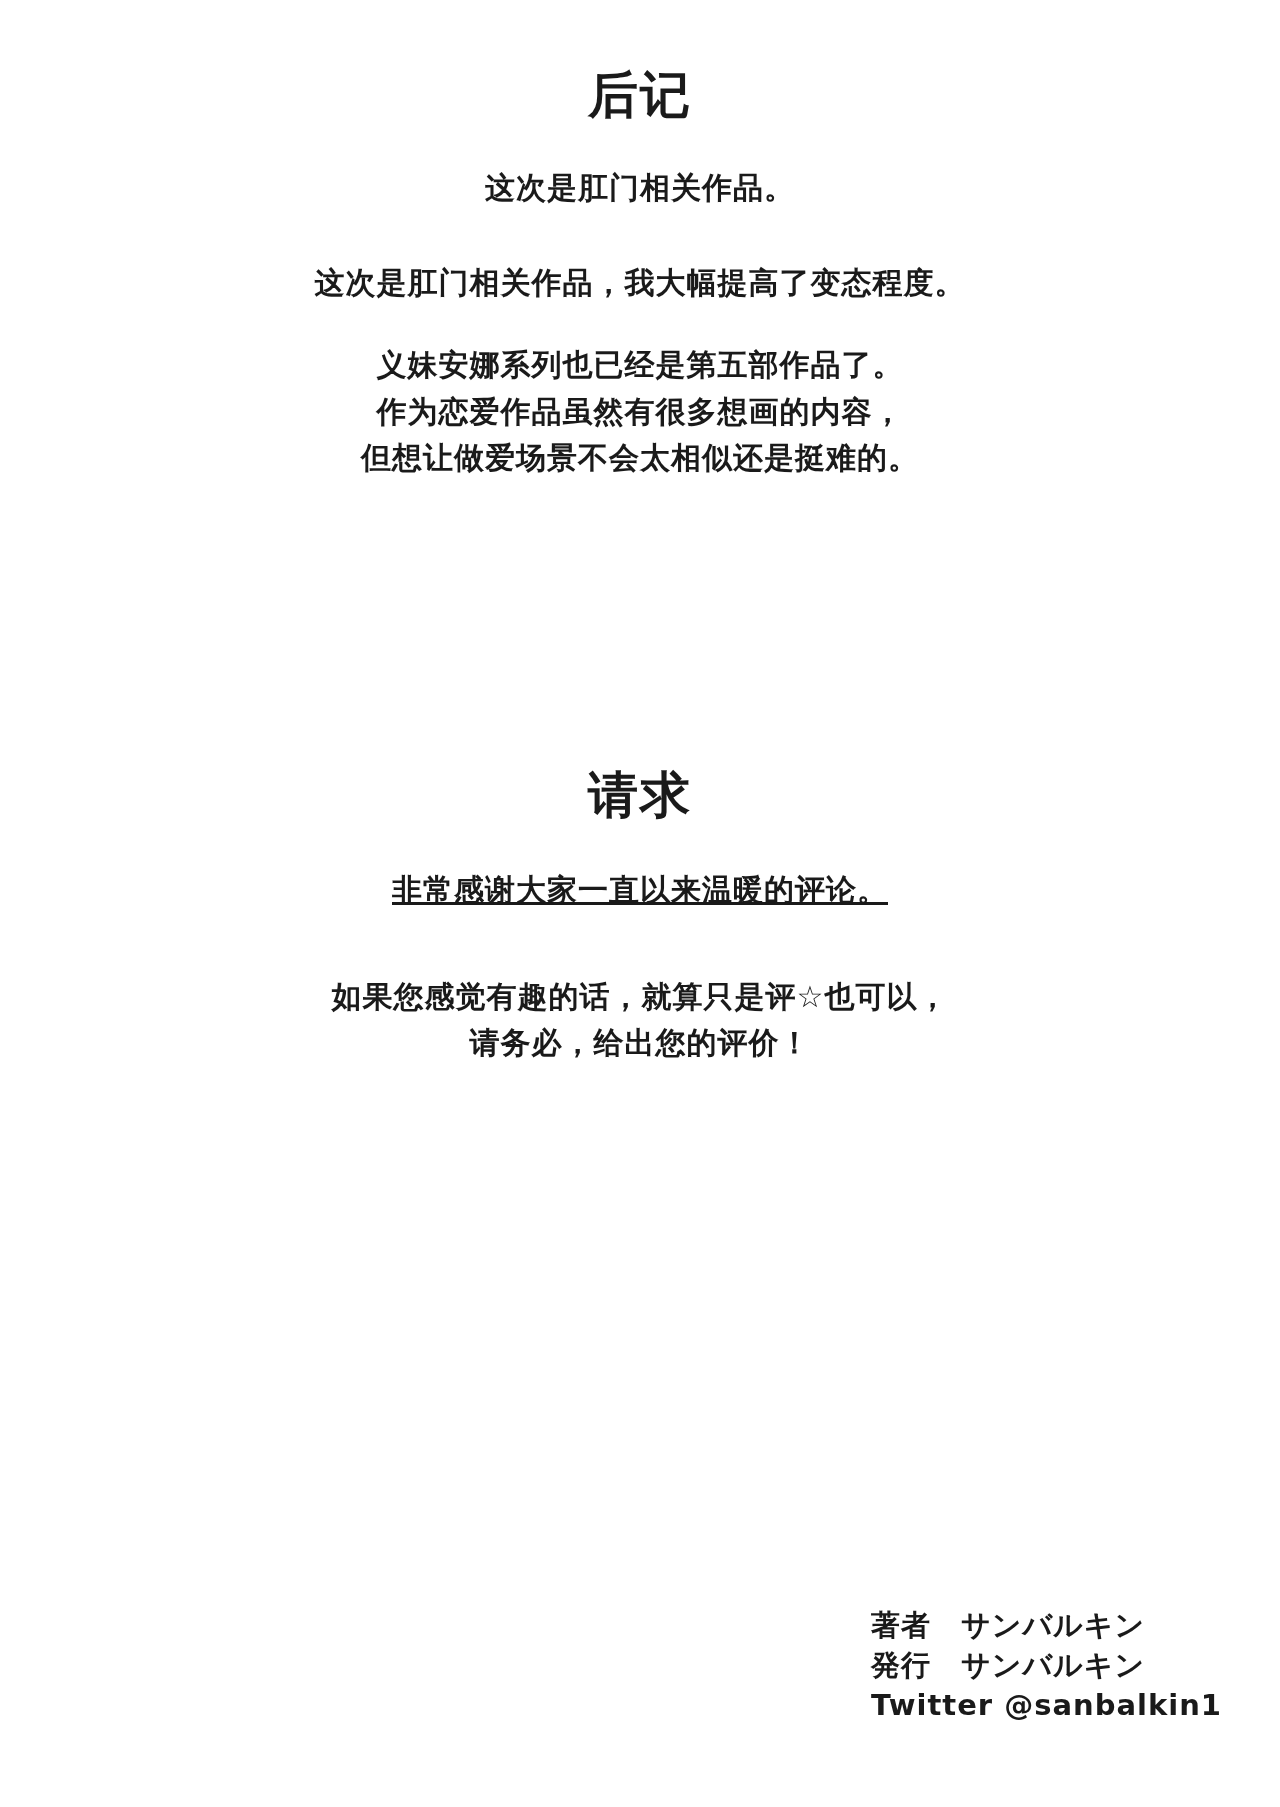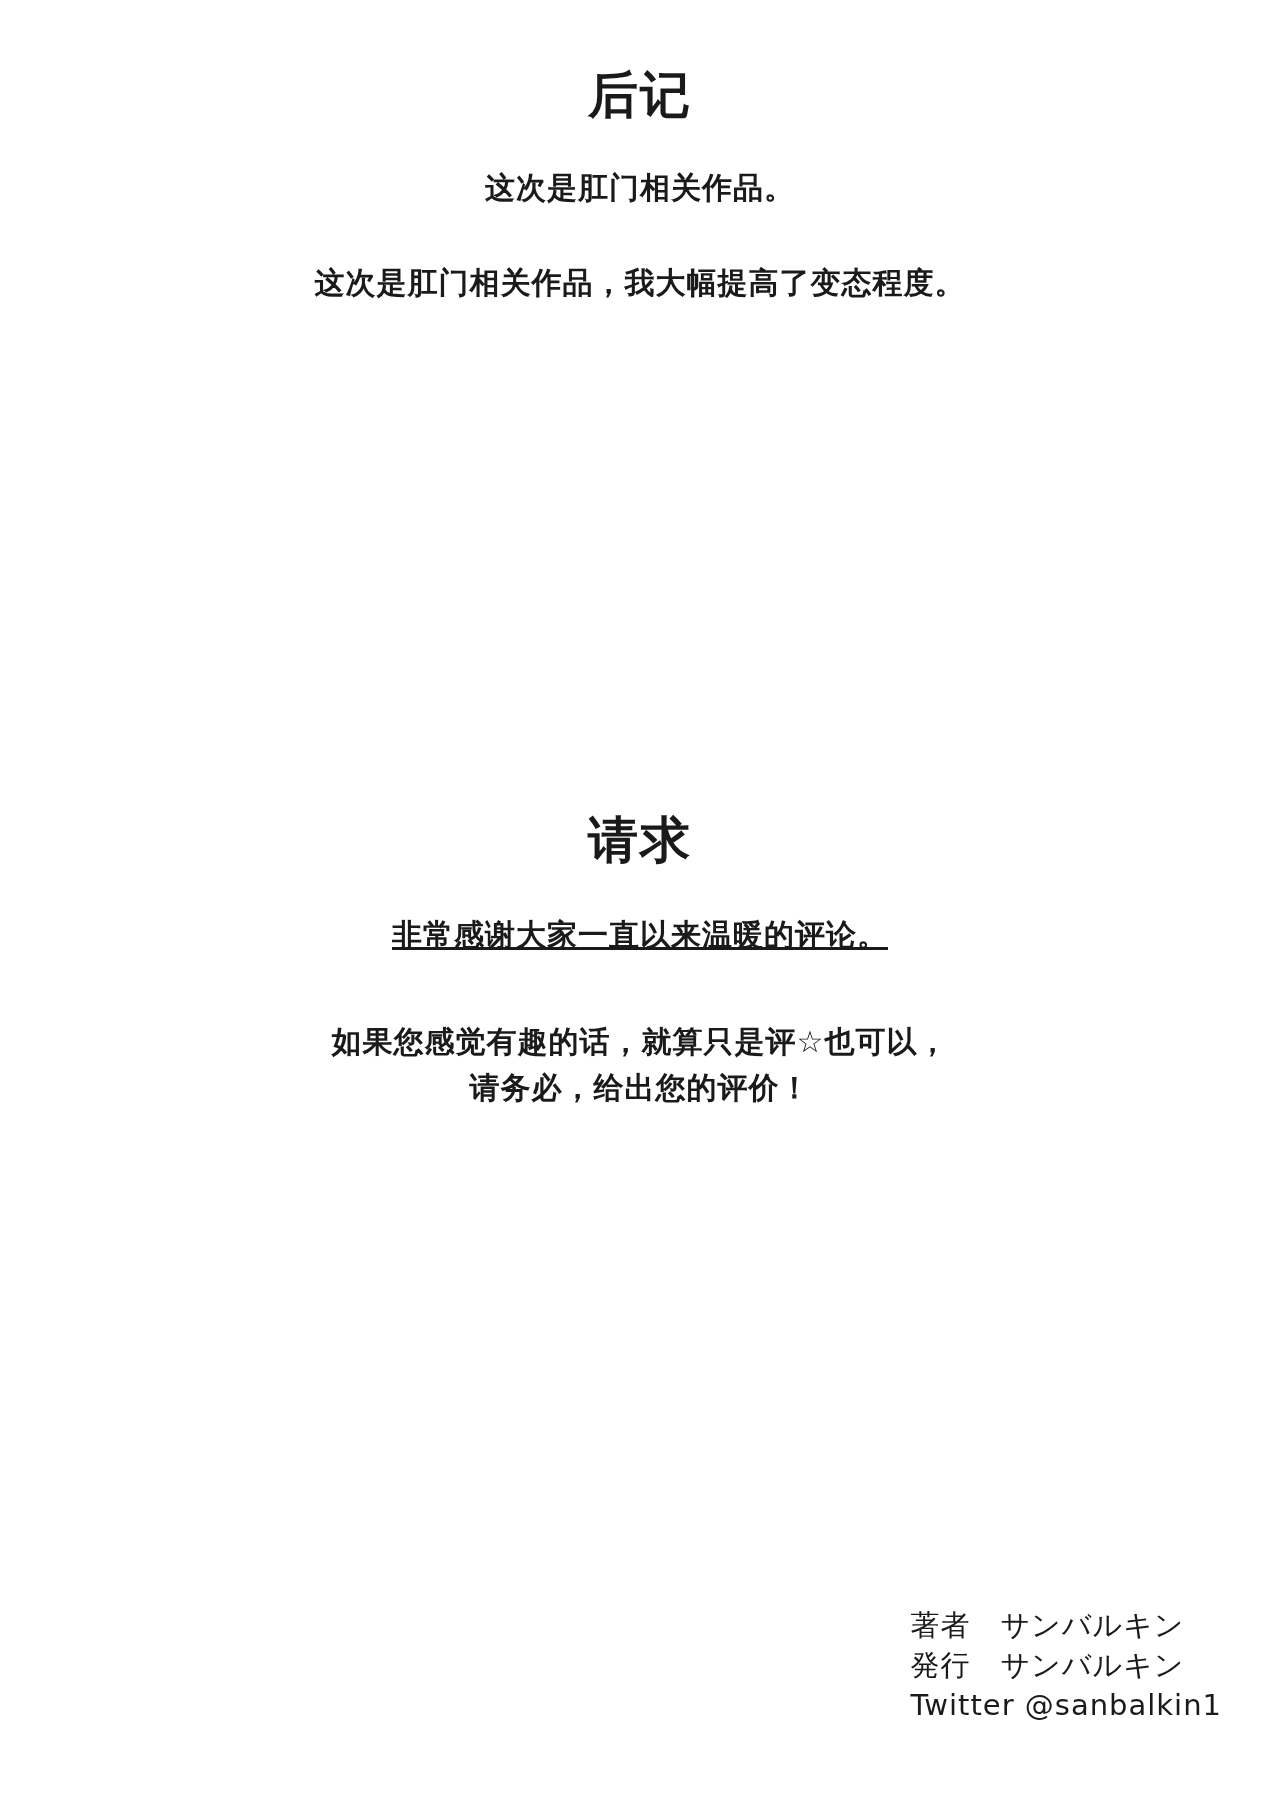--- a/index.html
+++ b/index.html
@@ -48,55 +48,56 @@
   #afterword-section .section-title {
     margin-bottom: 42px;
   }
   #afterword-p1 { margin-bottom: 48px; }
   #afterword-p2 { margin-bottom: 36px; }
   #afterword-p3 { margin-bottom: 50px; }
   #afterword-p4 { margin-bottom: 0; }
 
   #request-section {
     position: absolute;
-    top: 813px;
+    top: 768px;
     left: 0;
     right: 0;
     text-align: center;
   }
   #request-section .section-title {
     margin-bottom: 44px;
   }
   #request-p1 { margin-bottom: 60px; text-decoration: underline; }
   #request-p2 { }
   #request-p3 { margin-bottom: 0; }
 
   #colophon {
     position: absolute;
     right: 58px;
     bottom: 82px;
     text-align: left;
   }
   .colophon-line {
     font-size: 29px;
-    font-weight: 400;
+    font-weight: 700;
     line-height: 1.38;
     letter-spacing: 1px;
     white-space: pre;
   }
 </style>
 </head>
 <body>
 
 <div class="page">
 
   <section class="section" id="afterword-section">
     <h1 class="section-title">后记</h1>
     <p class="para" id="afterword-p1">这次是肛门相关作品。</p>
     <p class="para" id="afterword-p2">这次是肛门相关作品，我大幅提高了变态程度。</p>
+    <p class="para" id="afterword-p4">义妹安娜系列也已经是第五部作品了。<br>作为恋爱作品虽然有很多想画的内容，<br>但想让做爱场景不会太相似还是挺难的。</p>
   </section>
 
   <section class="section" id="request-section">
     <h1 class="section-title">请求</h1>
     <p class="para" id="request-p1">非常感谢大家一直以来温暖的评论。</p>
     <p class="para" id="request-p2">如果您感觉有趣的话，就算只是评☆也可以，<br>请务必，给出您的评价！</p>
   </section>
 
   <div id="colophon">
     <div class="colophon-line">著者　サンバルキン</div>

